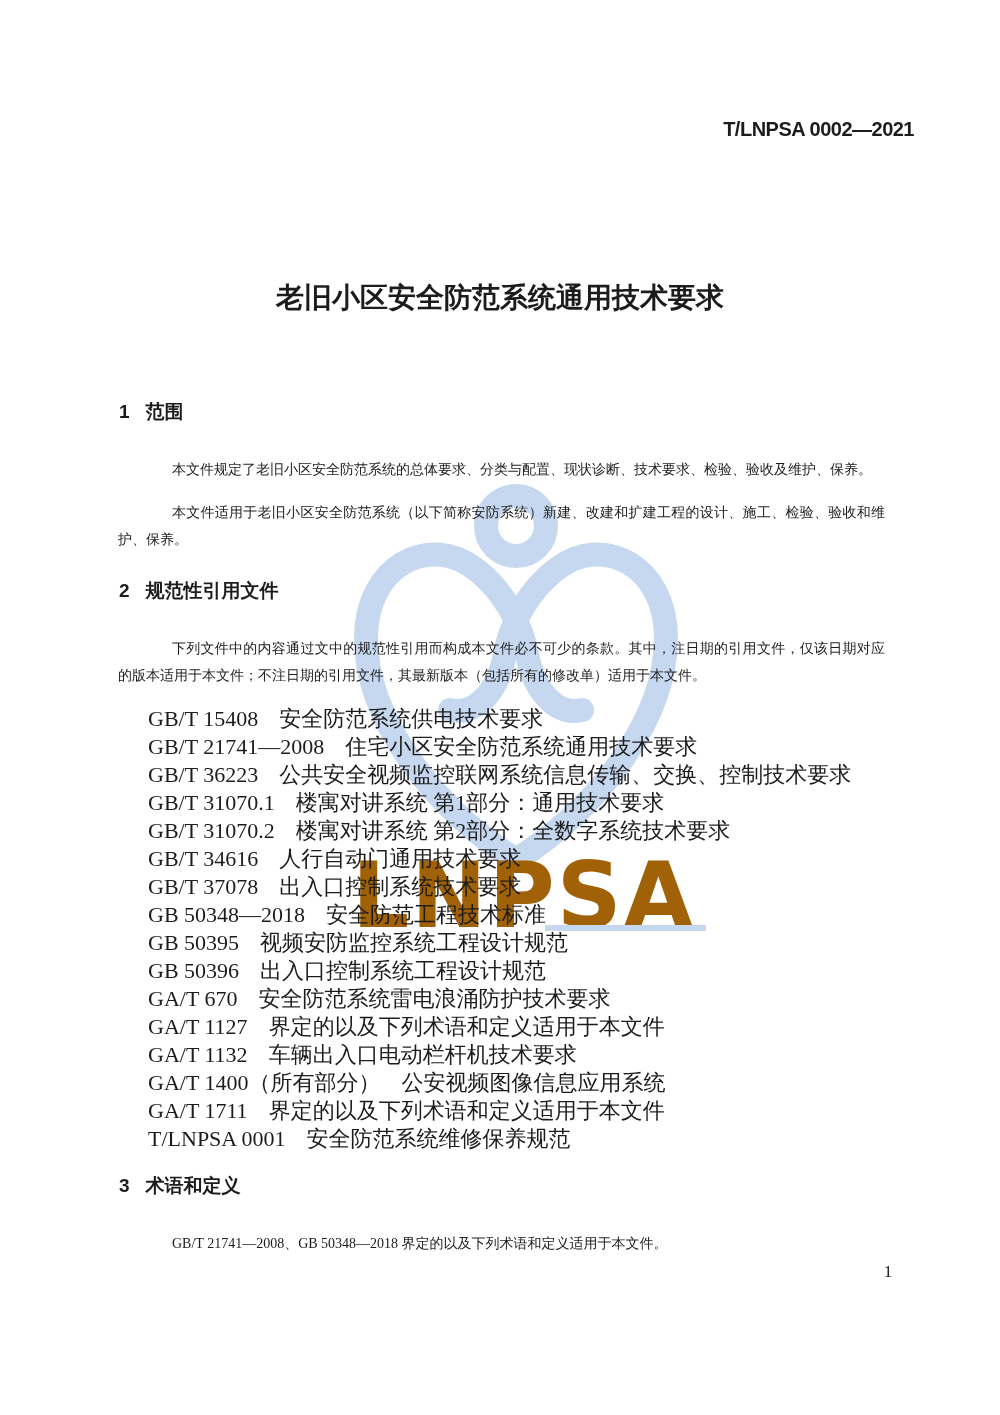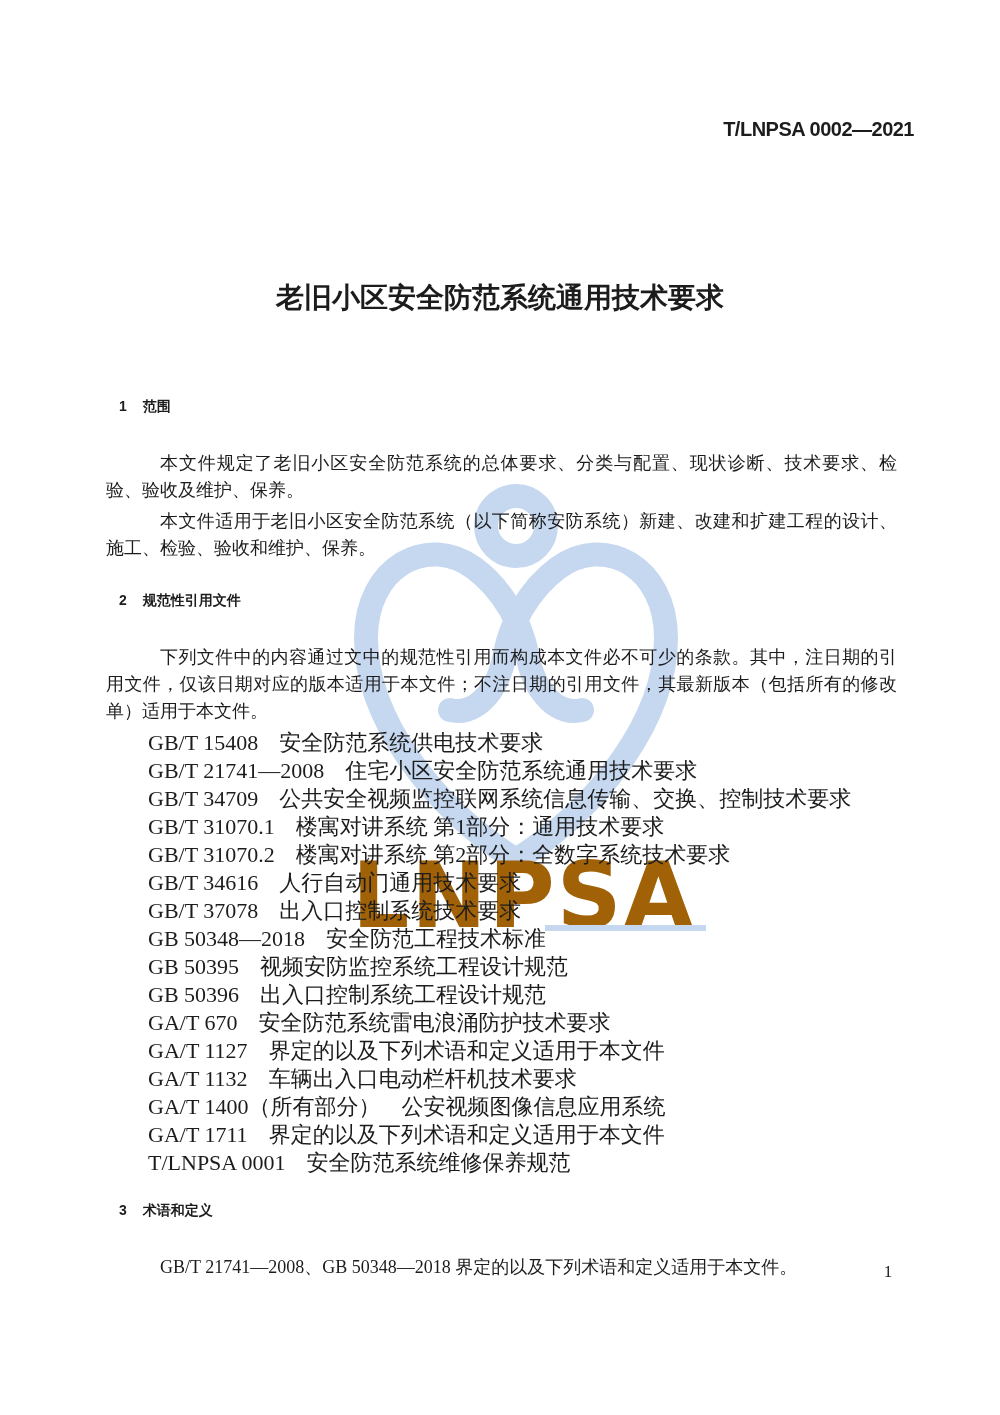--- a/index.html
+++ b/index.html
@@ -32,27 +32,27 @@
     position:absolute;top:281px;left:0;width:1000px;z-index:1;margin:0;
     text-align:center;
     font-family:"Liberation Sans","DejaVu Sans",sans-serif;
     font-weight:bold;font-size:28px;line-height:34px;letter-spacing:0px;
   }
 
   
   .content{position:absolute;left:102px;top:391px;width:799px;z-index:1;}
   .sec-heading{
     font-family:"Liberation Sans","DejaVu Sans",sans-serif;
-    font-weight:bold;font-size:14px;line-height:20px;margin:5px 0 0 17px;
+    font-weight:bold;font-size:19px;line-height:20px;margin:11px 0 0 17px;
   }
   .sec-heading .sec-num{margin-right:16px;}
   .mt-h2{margin-top:28px;}
   .mt-h3{margin-top:23px;}
   .body-para{
-    margin:4px;font-size:18px;line-height:27px;
+    margin:16px;font-size:14px;line-height:27px;
     text-align:justify;text-indent:54px;
   }
   .first-after-heading{margin-top:34px;}
   .body-para + .body-para{margin-top:2px;}
   .ref-list{margin:2px 0 8px 46px;font-size:22px;line-height:28px;}
   .ref-item{white-space:nowrap;}
   .ref-code{margin-right:21px;}
 
   
   .page-num{
@@ -88,21 +88,21 @@
     <p class="body-para">本文件适用于老旧小区安全防范系统（以下简称安防系统）新建、改建和扩建工程的设计、施工、检验、验收和维护、保养。</p>
 
     <div class="sec-heading mt-h2">
       <span class="sec-num">2</span><span>规范性引用文件</span>
     </div>
     <p class="body-para first-after-heading">下列文件中的内容通过文中的规范性引用而构成本文件必不可少的条款。其中，注日期的引用文件，仅该日期对应的版本适用于本文件；不注日期的引用文件，其最新版本（包括所有的修改单）适用于本文件。</p>
 
     <div class="ref-list">
       <div class="ref-item"><span class="ref-code">GB/T 15408</span><span class="ref-title">安全防范系统供电技术要求</span></div>
       <div class="ref-item"><span class="ref-code">GB/T 21741—2008</span><span class="ref-title">住宅小区安全防范系统通用技术要求</span></div>
-      <div class="ref-item"><span class="ref-code">GB/T 34709</span><span class="ref-title">公共安全视频监控联网系统信息传输、交换、控制技术要求</span></div>
+      <div class="ref-item"><span class="ref-code">GB/T 36223</span><span class="ref-title">公共安全视频监控联网系统信息传输、交换、控制技术要求</span></div>
       <div class="ref-item"><span class="ref-code">GB/T 31070.1</span><span class="ref-title">楼寓对讲系统 第1部分：通用技术要求</span></div>
       <div class="ref-item"><span class="ref-code">GB/T 31070.2</span><span class="ref-title">楼寓对讲系统 第2部分：全数字系统技术要求</span></div>
       <div class="ref-item"><span class="ref-code">GB/T 34616</span><span class="ref-title">人行自动门通用技术要求</span></div>
       <div class="ref-item"><span class="ref-code">GB/T 37078</span><span class="ref-title">出入口控制系统技术要求</span></div>
       <div class="ref-item"><span class="ref-code">GB 50348—2018</span><span class="ref-title">安全防范工程技术标准</span></div>
       <div class="ref-item"><span class="ref-code">GB 50395</span><span class="ref-title">视频安防监控系统工程设计规范</span></div>
       <div class="ref-item"><span class="ref-code">GB 50396</span><span class="ref-title">出入口控制系统工程设计规范</span></div>
       <div class="ref-item"><span class="ref-code">GA/T 670</span><span class="ref-title">安全防范系统雷电浪涌防护技术要求</span></div>
       <div class="ref-item"><span class="ref-code">GA/T 1127</span><span class="ref-title">界定的以及下列术语和定义适用于本文件</span></div>
       <div class="ref-item"><span class="ref-code">GA/T 1132</span><span class="ref-title">车辆出入口电动栏杆机技术要求</span></div>

